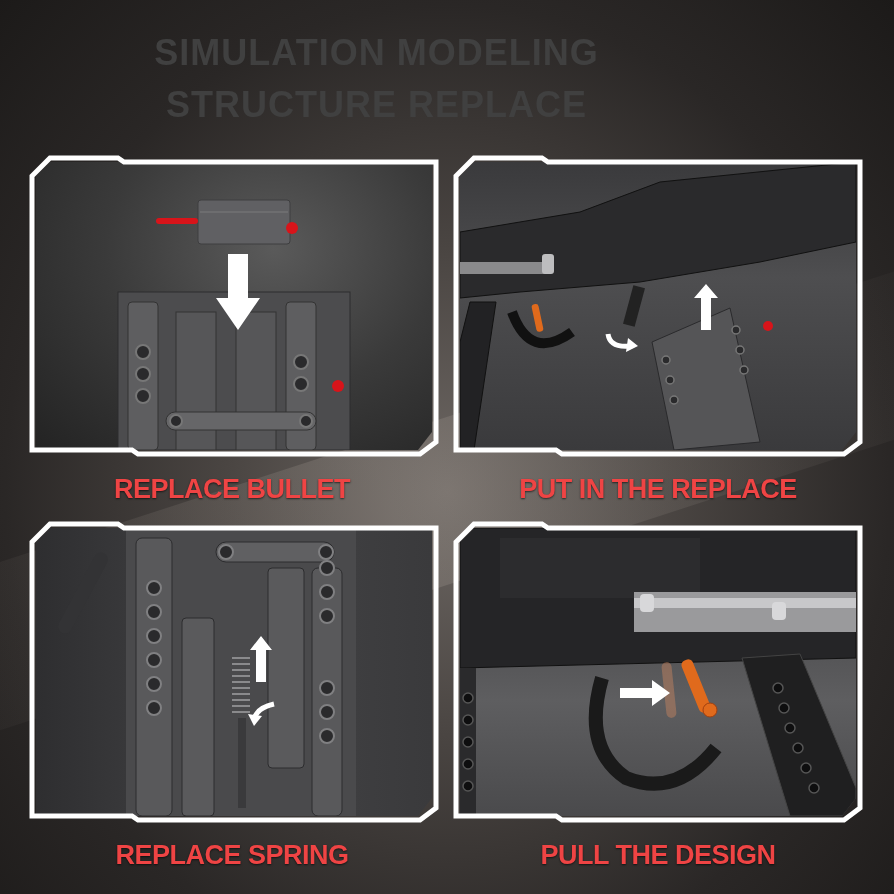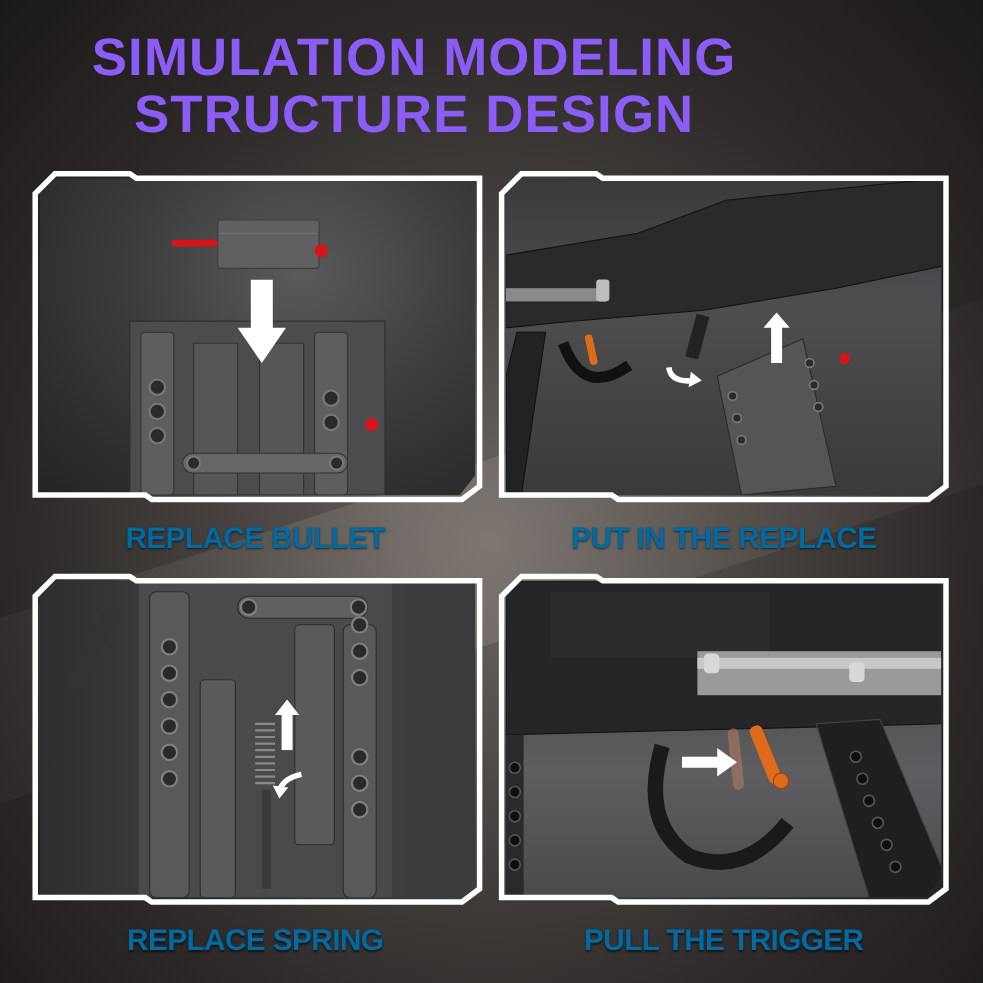--- a/index.html
+++ b/index.html
@@ -8,43 +8,43 @@
     background: radial-gradient(ellipse at 50% 55%, #6e6864 0%, #4a4542 35%, #2a2726 70%, #1c1a19 100%);
     font-family: "Liberation Sans", sans-serif;
   }
   .streak {
     position:absolute; width:1200px; height:160px; left:-150px; top:420px;
     background: linear-gradient(90deg, rgba(255,255,255,0) 0%, rgba(200,190,180,0.18) 45%, rgba(255,255,255,0) 100%);
     transform: rotate(-18deg);
   }
   .title {
     position:absolute; left:0; width:753px; text-align:center;
-    color:#8b5cf6; font-weight:bold; font-size:48px; line-height:50px; letter-spacing:1px;
+    color:#404040; font-weight:bold; font-size:36px; line-height:50px; letter-spacing:1px;
   }
   .title.l1 { top:28px; }
   .title.l2 { top:80px; }
   .panel { position:absolute; width:412px; height:304px; }
   .panel svg.frame { position:absolute; left:0; top:0; width:412px; height:304px; }
   .panel .inner {
     position:absolute; left:8px; top:8px; width:396px; height:288px; overflow:hidden;
     clip-path: polygon(14px 0, 396px 0, 396px 270px, 382px 288px, 0 288px, 0 14px);
   }
   .caption {
-    position:absolute; width:412px; text-align:center; color:#0369a1; font-weight:bold;
+    position:absolute; width:412px; text-align:center; color:#ef4444; font-weight:bold;
     font-size:27px; letter-spacing:-0.5px; text-shadow:0 1px 2px rgba(0,0,0,0.6);
   }
   .arrow { position:absolute; }
 </style>
 </head>
 <body>
 
 <div class="streak"></div>
 
 <div class="title l1">SIMULATION MODELING</div>
-<div class="title l2">STRUCTURE DESIGN</div>
+<div class="title l2">STRUCTURE REPLACE</div>
 
 <div class="panel" style="left:28px;top:154px;">
   <div class="inner" style="background:radial-gradient(ellipse at 60% 30%, #5a5a5a 0%, #3a3a3a 50%, #232323 100%);">
     <svg width="396" height="288" viewBox="0 0 396 288">
 
       <rect x="162" y="38" width="92" height="44" rx="3" fill="#606063" stroke="#3e3e40"></rect>
       <line x1="164" y1="50" x2="252" y2="50" stroke="#7a7a7c"></line>
       <rect x="120" y="56" width="42" height="6" rx="3" fill="#d8141a"></rect>
       <circle cx="256" cy="66" r="6" fill="#d8141a"></circle>
 
@@ -208,13 +208,13 @@
       </g>
     </svg>
     <svg class="arrow" style="left:160px;top:152px;" width="50" height="26" viewBox="0 0 50 26">
       <polygon points="0,8 32,8 32,0 50,13 32,26 32,18 0,18" fill="#ffffff"></polygon>
     </svg>
   </div>
   <svg class="frame" viewBox="0 0 412 304">
     <polygon points="22,4 90,4 96,8 408,8 408,288 392,300 110,300 104,296 4,296 4,22" fill="none" stroke="#fff" stroke-width="5"></polygon>
   </svg>
 </div>
-<div class="caption" style="left:452px;top:840px;">PULL THE TRIGGER</div>
+<div class="caption" style="left:452px;top:840px;">PULL THE DESIGN</div>
 
 </body></html>

